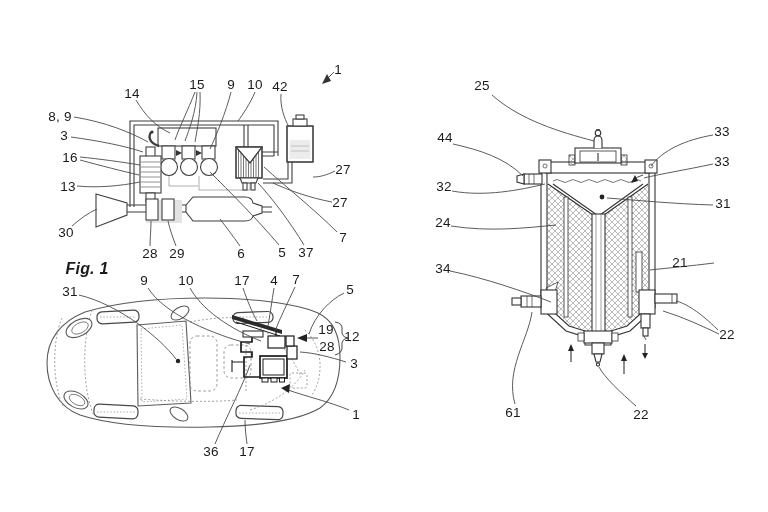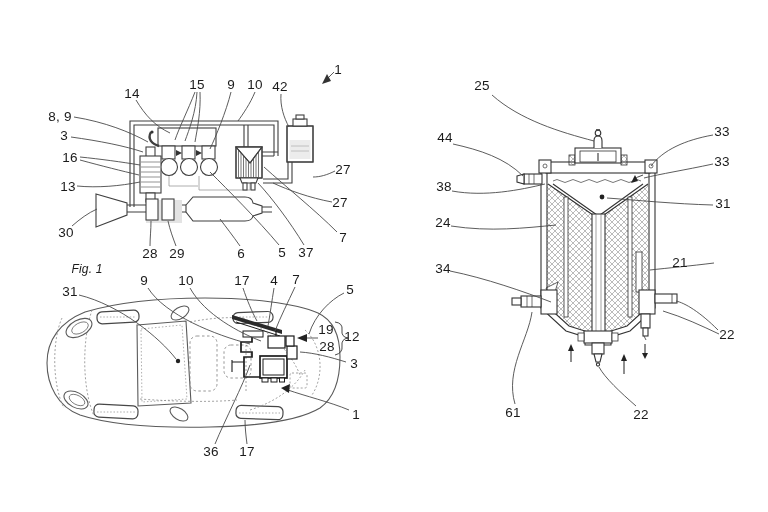--- a/index.html
+++ b/index.html
@@ -5,21 +5,21 @@
   html,body{margin:0;padding:0;background:#fff;}
   .stage{
     position:relative;width:768px;height:512px;background:#ffffff;overflow:hidden;
     font-family:"Liberation Sans",sans-serif;
   }
   .stage svg{position:absolute;left:0;top:0;}
   .lbl{
     position:absolute;transform:translate(-50%,-50%);
     font-size:13.5px;color:#1b1b1b;letter-spacing:.2px;white-space:nowrap;line-height:1;
   }
-  .figcap{font-style:italic;font-weight:normal;font-size:12px;}
+  .figcap{font-style:italic;font-weight:bold;font-size:16px;}
 </style>
 </head>
 <body>
 
 <div class="stage">
 
 <svg width="768" height="512" viewBox="0 0 768 512">
   <defs>
     <pattern id="xhatch" width="6" height="6" patternUnits="userSpaceOnUse">
       <path d="M0,0 L6,6 M6,0 L0,6" stroke="#8d8d8d" stroke-width="0.6"></path>
@@ -304,21 +304,21 @@
   <span class="lbl" style="left:326px;top:330px">19</span>
   <span class="lbl" style="left:352px;top:337px">12</span>
   <span class="lbl" style="left:327px;top:347px">28</span>
   <span class="lbl" style="left:354px;top:364px">3</span>
   <span class="lbl" style="left:356px;top:415px">1</span>
   <span class="lbl" style="left:211px;top:452px">36</span>
   <span class="lbl" style="left:247px;top:452px">17</span>
 
   <span class="lbl" style="left:482px;top:86px">25</span>
   <span class="lbl" style="left:445px;top:138px">44</span>
-  <span class="lbl" style="left:444px;top:187px">38</span>
+  <span class="lbl" style="left:444px;top:187px">32</span>
   <span class="lbl" style="left:443px;top:223px">24</span>
   <span class="lbl" style="left:443px;top:269px">34</span>
   <span class="lbl" style="left:513px;top:413px">61</span>
   <span class="lbl" style="left:722px;top:132px">33</span>
   <span class="lbl" style="left:722px;top:162px">33</span>
   <span class="lbl" style="left:723px;top:204px">31</span>
   <span class="lbl" style="left:680px;top:263px">21</span>
   <span class="lbl" style="left:727px;top:335px">22</span>
   <span class="lbl" style="left:641px;top:415px">22</span>
 

